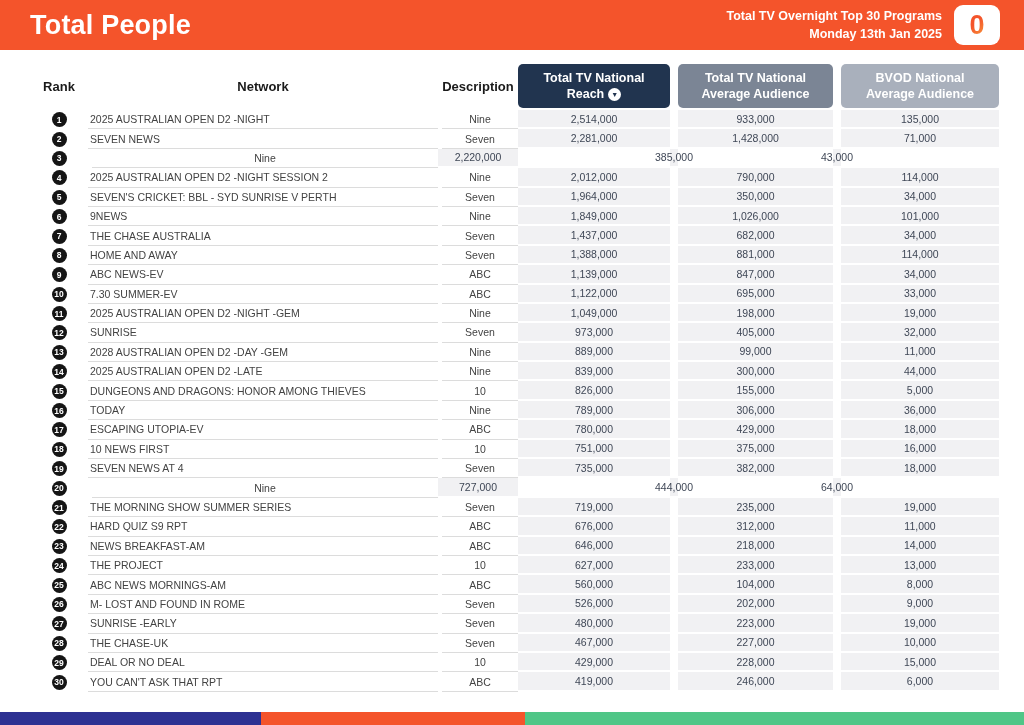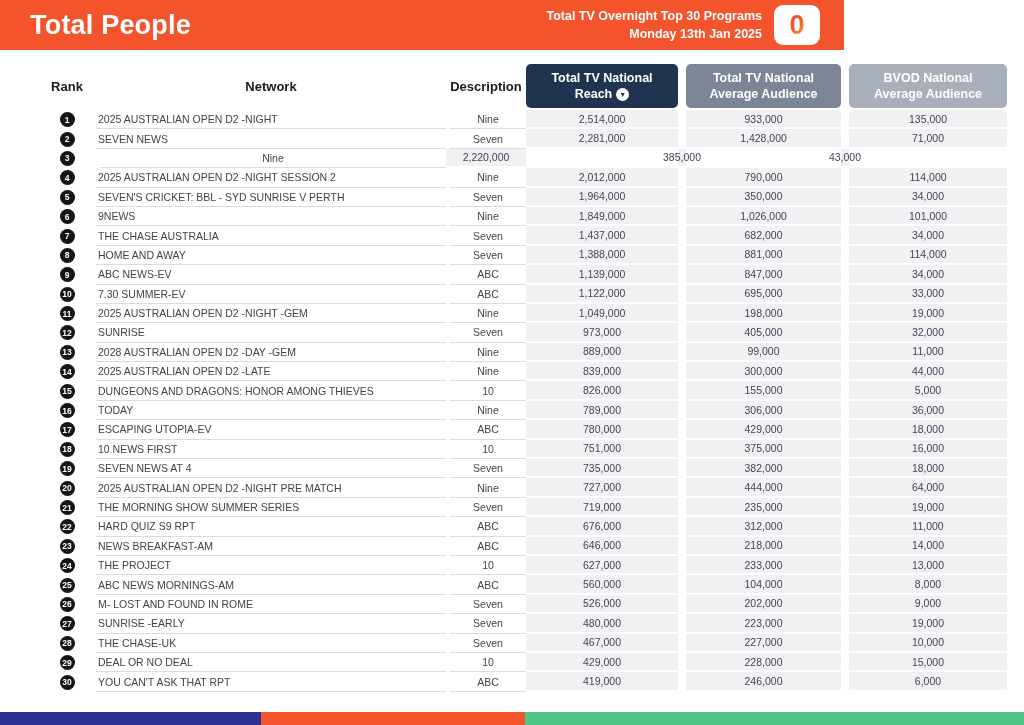--- a/index.html
+++ b/index.html
@@ -18,21 +18,21 @@
   html,body{width:1024px;height:725px;}
   body{
     font-family:"Liberation Sans","DejaVu Sans",sans-serif;
     background:#FFFFFF;
     position:relative;
     overflow:hidden;
   }
 
   
   .banner{
-    position:absolute;top:0;left:0;width:844px;height:50px;
+    position:absolute;top:0;left:0;width:1024px;height:50px;
     background:var(--orange);
     display:flex;align-items:center;
   }
   .banner-title{
     color:#FFFFFF;font-size:27px;font-weight:bold;
     padding-left:30px;letter-spacing:.2px;
   }
   .banner-right{
     margin-left:auto;display:flex;align-items:center;gap:12px;
     padding-right:24px;
@@ -45,21 +45,21 @@
     display:flex;align-items:center;justify-content:center;
   }
   .logo-glyph{
     font-size:27px;font-weight:bold;line-height:1;
     background:linear-gradient(135deg,#F4542B 40%,#F9A13D 100%);
     -webkit-background-clip:text;background-clip:text;color:transparent;
     -webkit-text-fill-color:transparent;
   }
 
   
-  .table-wrap{position:absolute;left:38px;top:64px;width:969px;}
+  .table-wrap{position:absolute;left:30px;top:64px;width:969px;}
   .grid-cols{
     display:grid;
     grid-template-columns:58px 350px 80px 152px 8px 155px 8px 158px;
   }
   .head-row{height:44px;}
   .hlabel{
     display:flex;align-items:center;justify-content:center;
     font-size:13px;font-weight:bold;color:#1A1A1A;
   }
   .hbox{
@@ -390,21 +390,20 @@
     <div></div>
     <div class="cell num">382,000</div>
     <div></div>
     <div class="cell num">18,000</div>
   </div>
 
   <div class="grid-cols row">
     <div class="cell rank">
       <span class="badge">20</span>
     </div>
-    <div class="cell desc">2025 AUSTRALIAN OPEN D2 -NIGHT PRE MATCH</div>
     <div class="cell net">Nine</div>
     <div class="cell num">727,000</div>
     <div></div>
     <div class="cell num">444,000</div>
     <div></div>
     <div class="cell num">64,000</div>
   </div>
 
   <div class="grid-cols row">
     <div class="cell rank">

